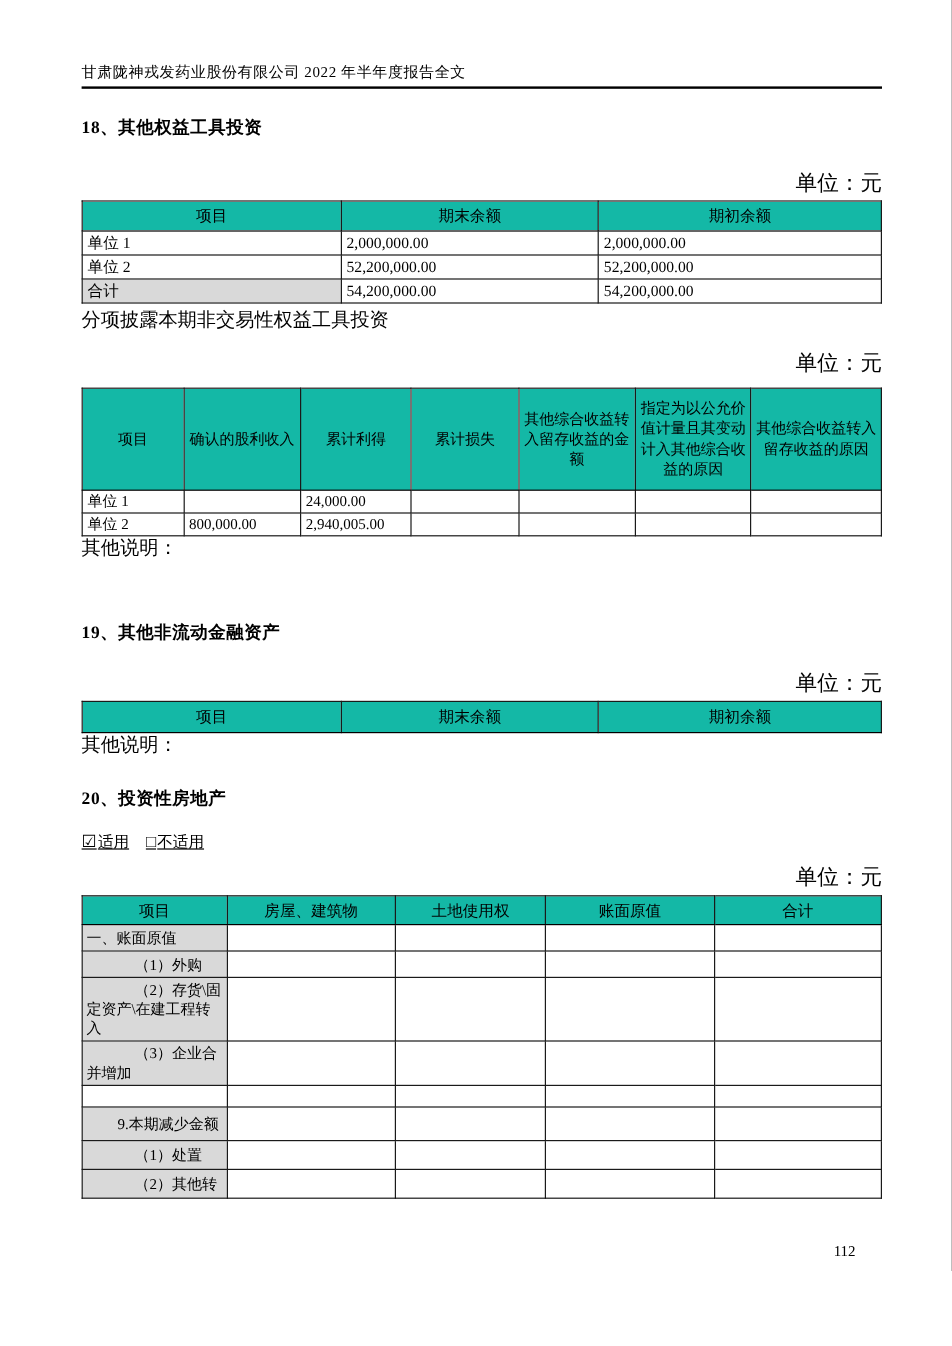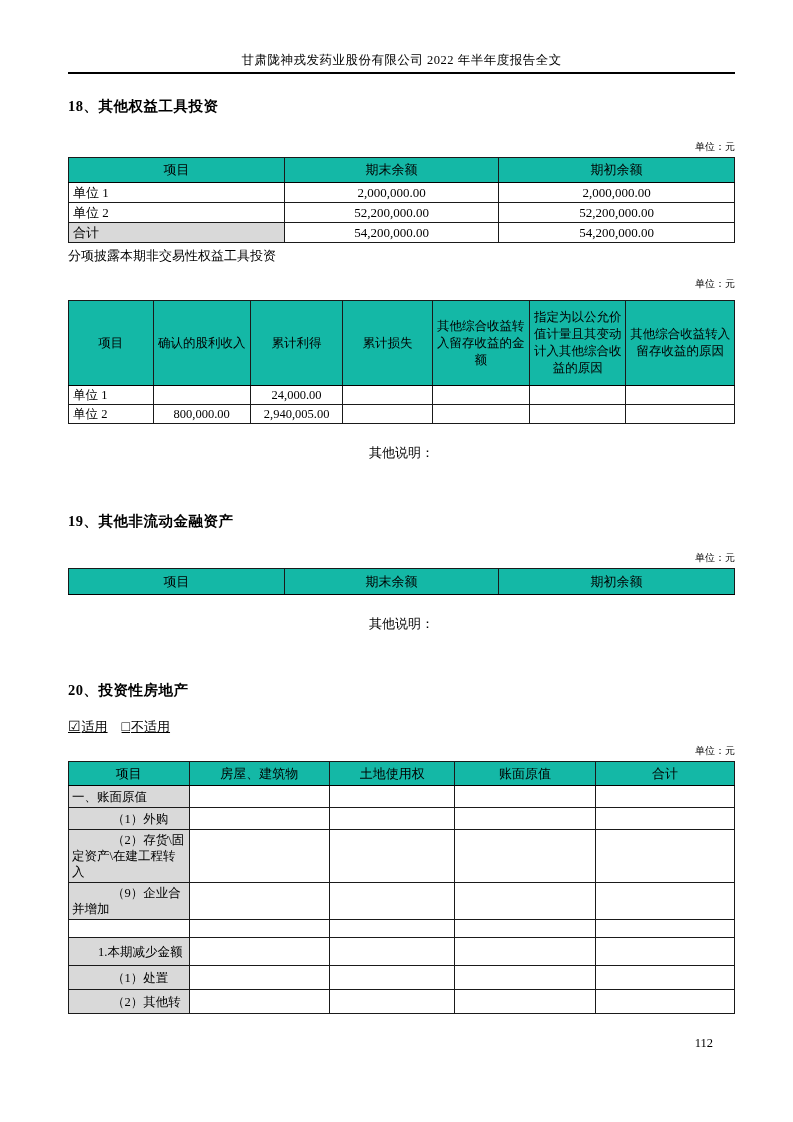--- a/index.html
+++ b/index.html
@@ -1,44 +1,44 @@
 <!DOCTYPE html>
 <html><head>
 <meta charset="utf-8">
 <style>
   html,body{margin:0;padding:0;background:#888;}
   .page{position:relative;width:793px;height:1122px;background:#ffffff;margin:0 auto;
         font-family:"Liberation Serif","DejaVu Serif",serif;color:#000;font-size:13px;overflow:hidden;}
   .content{margin-left:68px;width:667px;}
-  .doc-header{padding-top:52px;text-align:center;font-size:12.5px;letter-spacing:.5px;}
+  .doc-header{padding-top:52px;text-align:left;font-size:12.5px;letter-spacing:.5px;}
   .header-rule{margin-top:3px;border-top:2px solid #000;}
   .h-major{font-size:14.5px;font-weight:bold;margin:0;letter-spacing:.5px;}
   .h-sub{font-size:13px;font-weight:bold;margin:0;padding-left:10px;letter-spacing:.3px;}
-  .unit-row{text-align:right;font-size:10px;}
-  .note{margin:0;font-size:13px;}
+  .unit-row{text-align:right;font-size:18px;}
+  .note{margin:0;font-size:16px;}
   .checkline{margin:0;font-size:13px;}
   .checkline .box{font-size:14px;margin-right:1px;}
   .gap{margin-right:14px;}
   
-  .mt3{margin-top:3px;}.mt4{margin-top:4px;}.mt6{margin-top:20px;text-align:center;}.mt8{margin-top:8px;}
+  .mt3{margin-top:3px;}.mt4{margin-top:4px;}.mt6{margin-top:0;}.mt8{margin-top:8px;}
   .mt9{margin-top:9px;}.mt12{margin-top:12px;}.mt18{margin-top:18px;text-decoration:underline;}
-  .mt20{margin-top:20px;}.mt22{margin-top:22px;}.mt23{margin-top:23px;}.mt24{margin-top:24px;}.mt48{margin-top:48px;}.mt50{margin-top:50px;}
+  .mt20{margin-top:20px;}.mt22{margin-top:22px;}.mt23{margin-top:23px;}.mt24{margin-top:24px;}.mt48{margin-top:24px;}.mt50{margin-top:50px;}
   
   table.tbl{width:100%;border-collapse:collapse;table-layout:fixed;border:1.5px solid #000;}
   .tbl th,.tbl td{border:1px solid #1a1a1a;padding:1px 4px;font-weight:normal;
                   overflow:hidden;word-break:break-all;line-height:16px;}
   .tbl thead th{background:#14b8a6;text-align:center;border-bottom:1.5px solid #000;}
   .t1 thead th{height:22px;}
   .t1 tbody td{height:17px;}
   .t19 thead th{height:23px;}
   .t2 thead th{height:80px;font-size:12.5px;line-height:17px;padding:2px 3px;}
   .t2 tbody td{height:16px;font-size:12.5px;}
   .t3 thead th{height:21px;}
   .lbl{text-align:left;}
-  .num{text-align:center;}
+  .num{text-align:left;}
   .shade{background:#d9d9d9;}
   .t3 td.lbl{background:#d9d9d9;padding:2px 3px;font-size:12.5px;}
   .t3 td.nolab{background:#ffffff;}
   .ind1{text-indent:26px;}
   .ind2{text-indent:40px;}
   .rh18 td{height:17px;}
   .rh20 td{height:19px;}
   .rh14 td{height:13px;}
   .rh24 td{height:23px;}
   .page-num{position:absolute;top:1036px;right:80px;font-size:12.5px;}
@@ -202,35 +202,35 @@
           <td class="num"></td>
         </tr>
         <tr>
           <td class="lbl ind2">（2）存货\固定资产\在建工程转入</td>
           <td class="num"></td>
           <td class="num"></td>
           <td class="num"></td>
           <td class="num"></td>
         </tr>
         <tr>
-          <td class="lbl ind2">（9）企业合并增加</td>
+          <td class="lbl ind2">（3）企业合并增加</td>
           <td class="num"></td>
           <td class="num"></td>
           <td class="num"></td>
           <td class="num"></td>
         </tr>
         <tr class="rh14">
           <td class="lbl nolab"></td>
           <td class="num"></td>
           <td class="num"></td>
           <td class="num"></td>
           <td class="num"></td>
         </tr>
         <tr class="rh24">
-          <td class="lbl ind1">1.本期减少金额</td>
+          <td class="lbl ind1">9.本期减少金额</td>
           <td class="num"></td>
           <td class="num"></td>
           <td class="num"></td>
           <td class="num"></td>
         </tr>
         <tr class="rh20">
           <td class="lbl ind2">（1）处置</td>
           <td class="num"></td>
           <td class="num"></td>
           <td class="num"></td>

